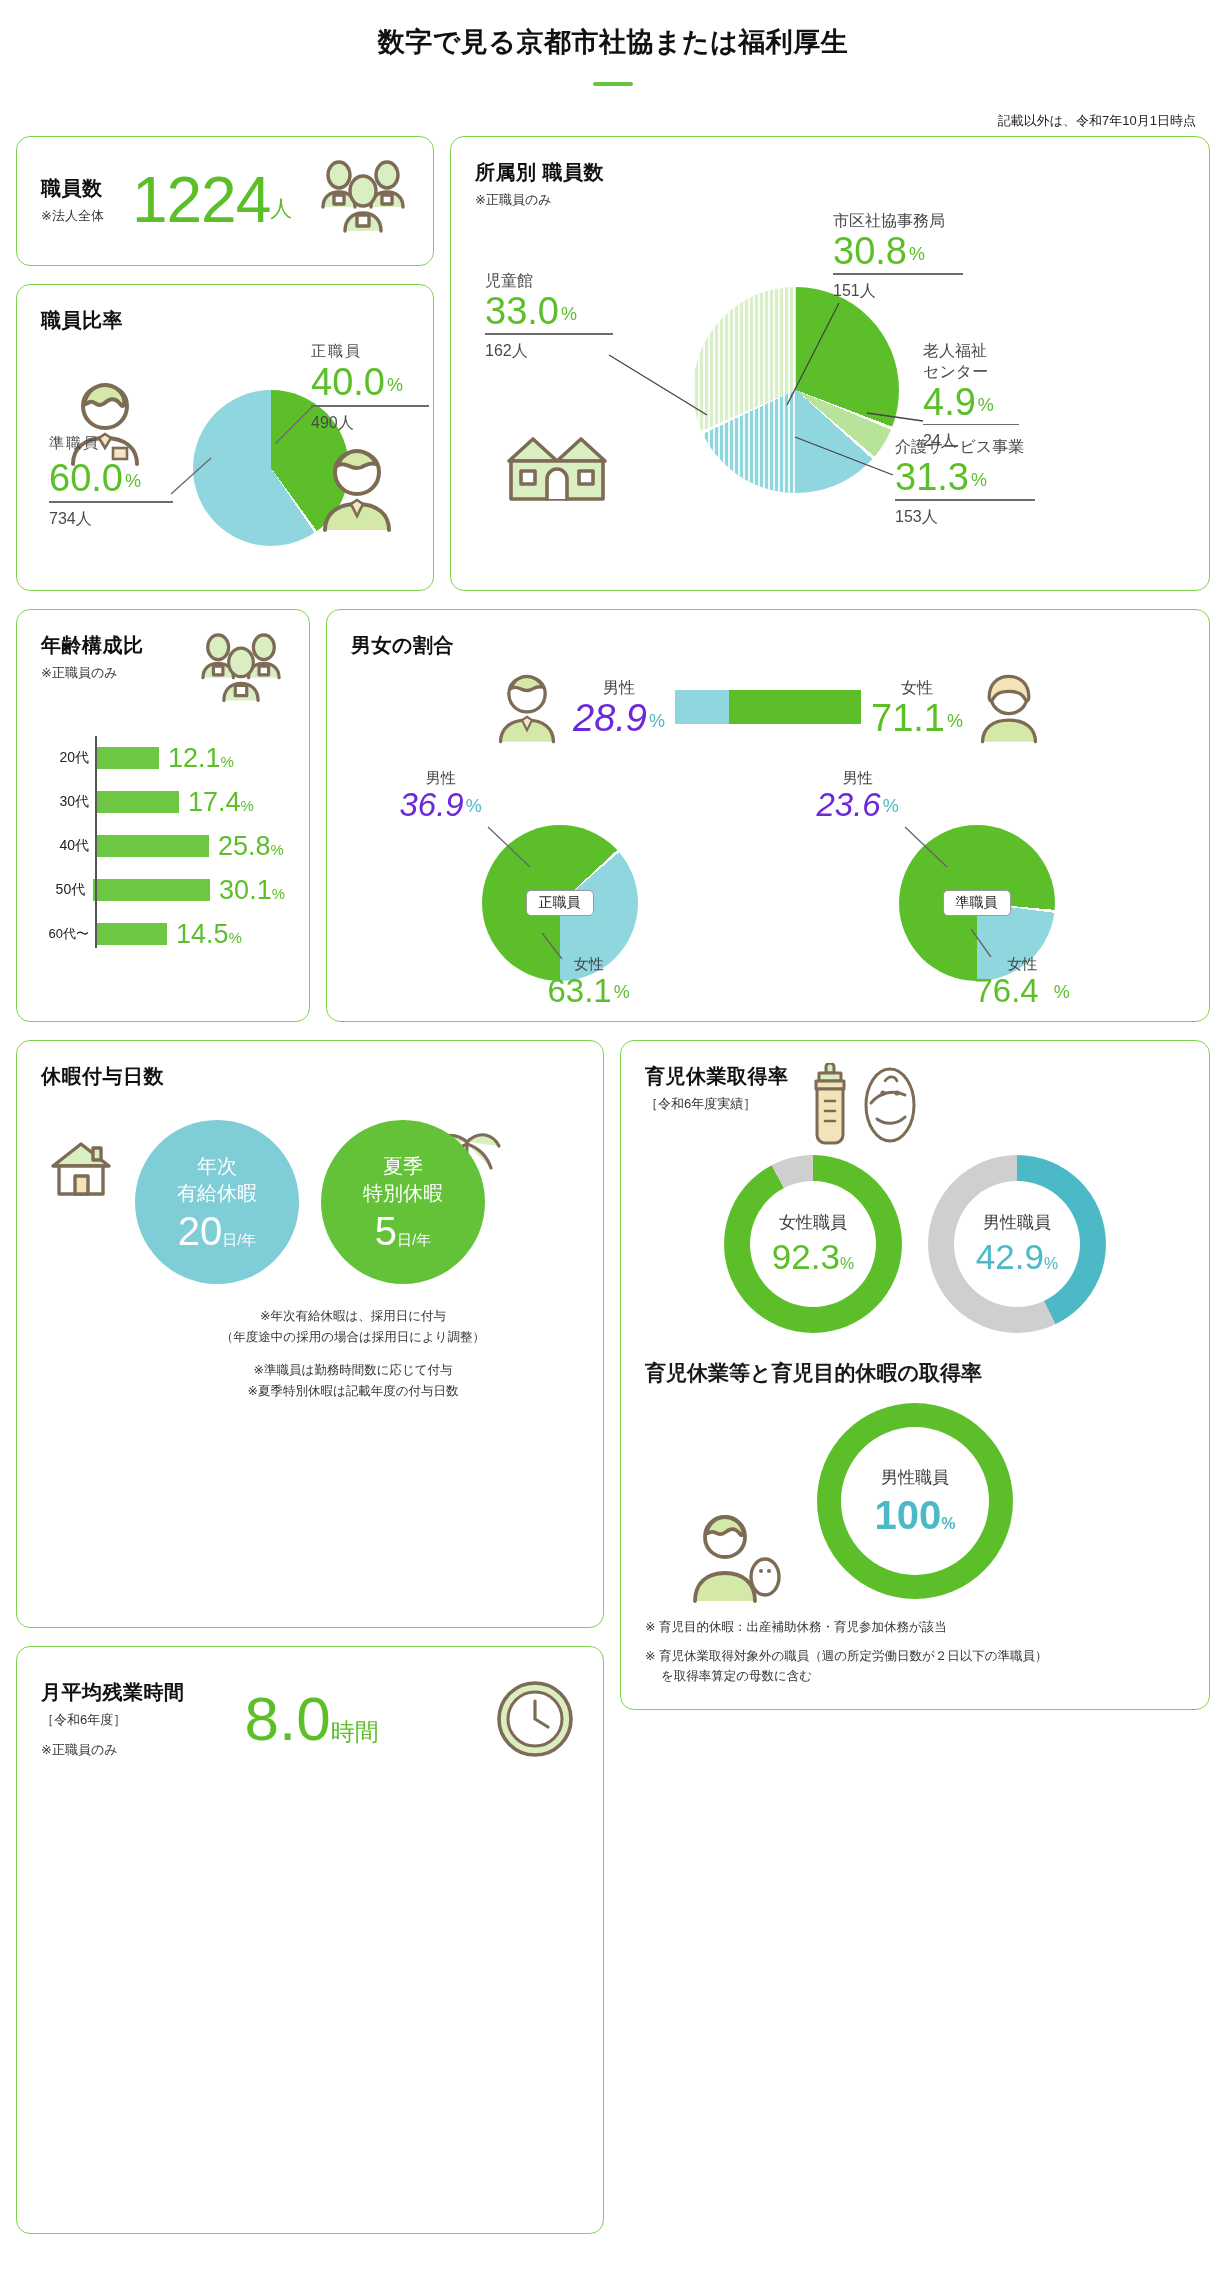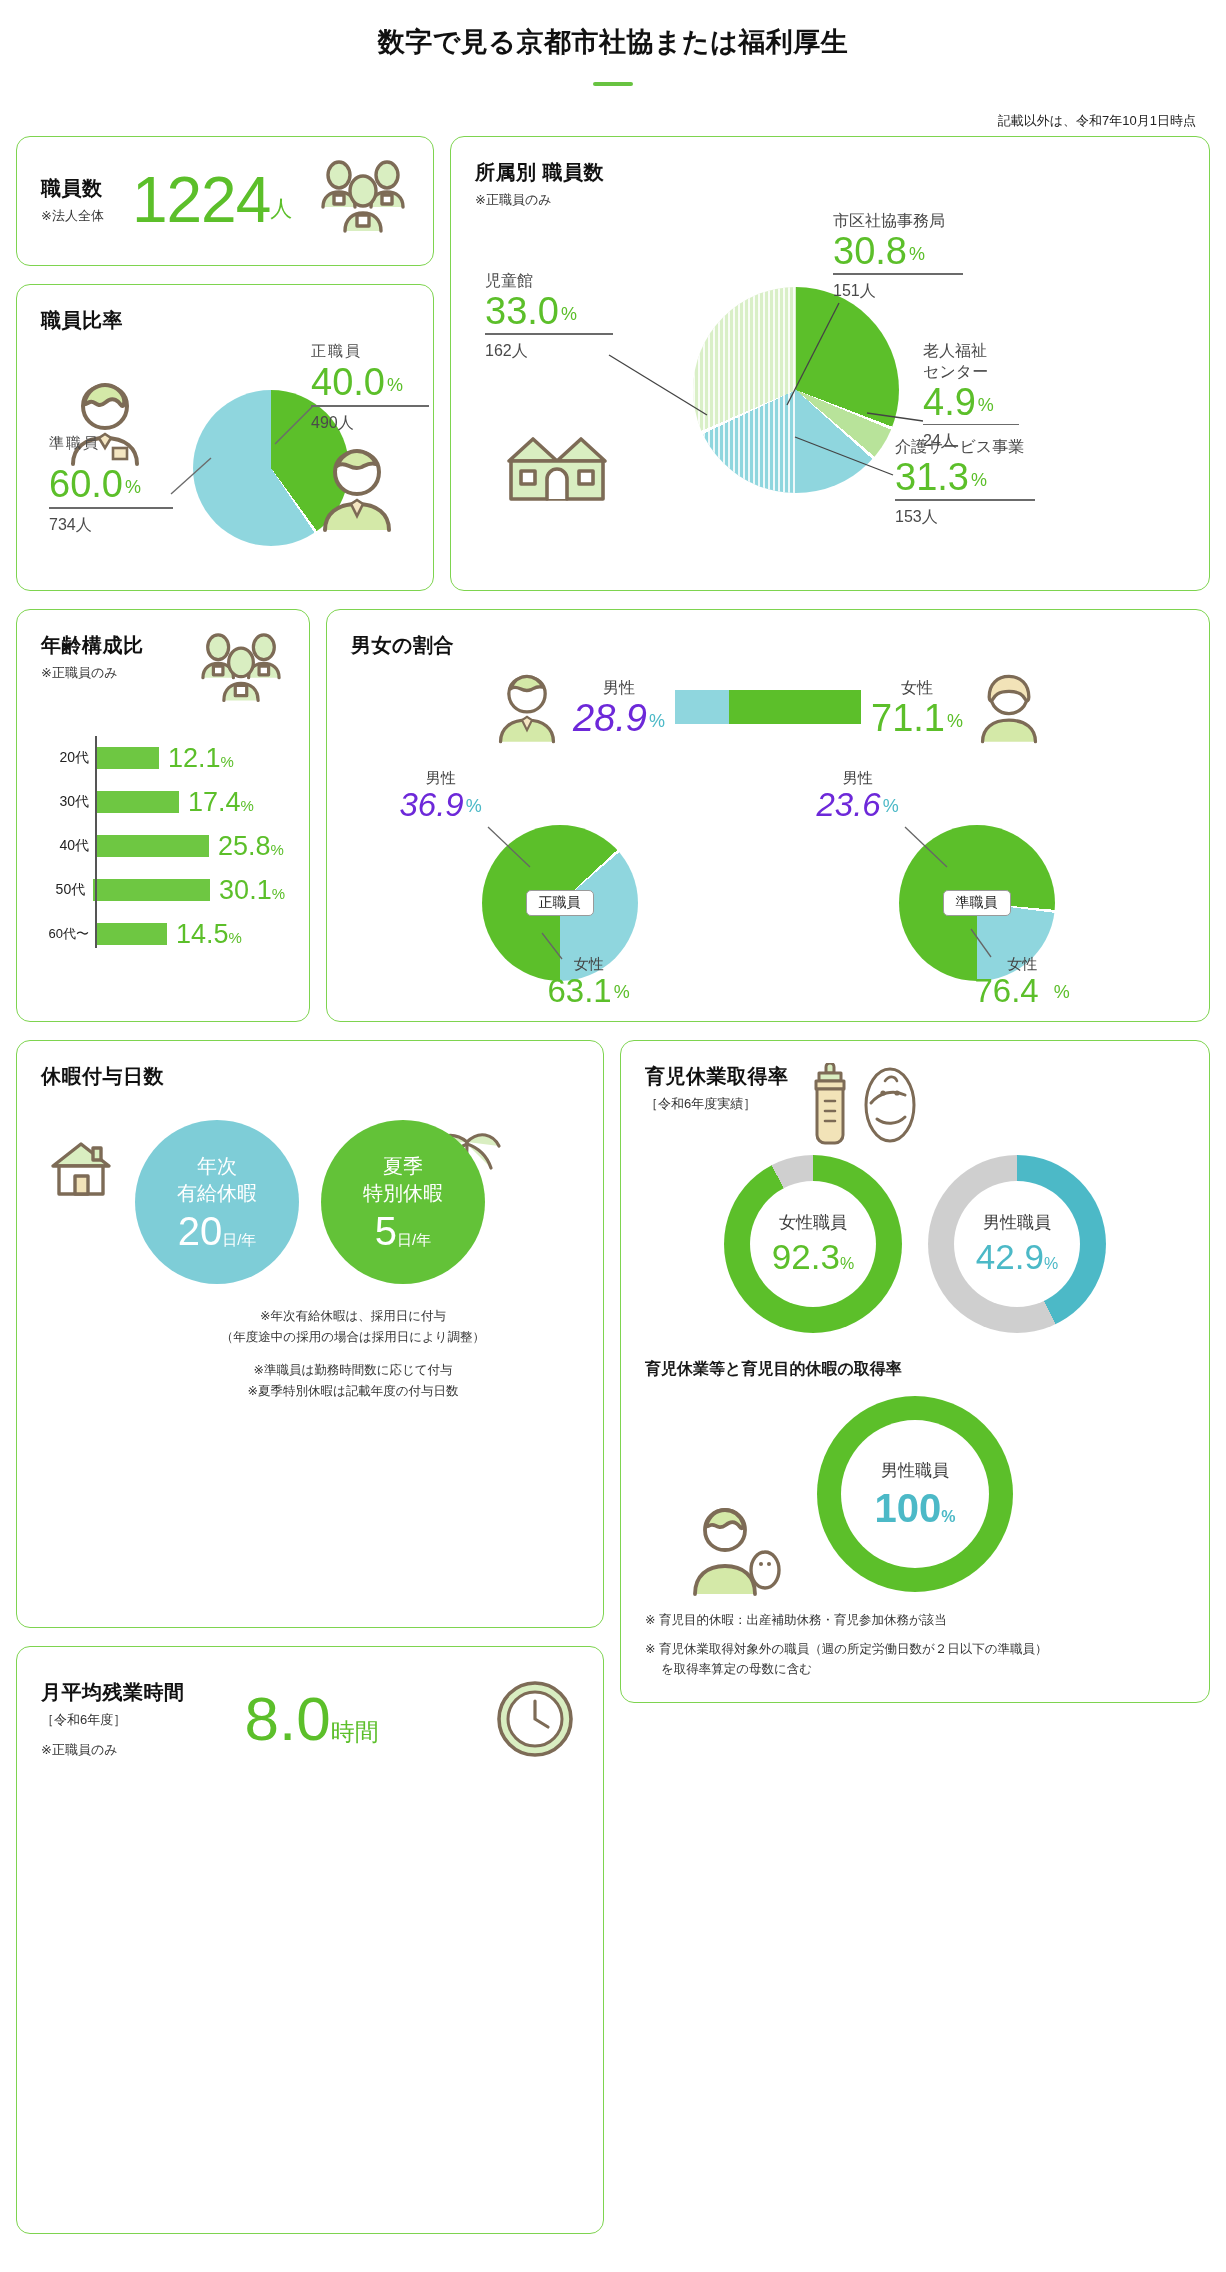--- a/index.html
+++ b/index.html
@@ -166,21 +166,21 @@
   .ring-txt {
     position:absolute; inset:0; display:flex; flex-direction:column;
     align-items:center; justify-content:center; z-index:2;
   }
   .ring-lbl { font-size: 17px; color: #3b3b3b; }
   .ring-val { font-size: 35px; line-height: 1.1; margin-top: 4px; }
   .ring-val.green { color:#5cbf2a; }
   .ring-val.blue { color:#4cb9c7; }
   .ring-val small { font-size: 16px; }
 
-  .child2-title { font-size: 16px; font-weight: bold; margin-top: 26px; }
+  .child2-title { font-size: 21px; font-weight: bold; margin-top: 26px; }
   .big-ring-wrap { display:flex; align-items:center; justify-content:center; margin-top: 16px; position:relative; }
   .big-ring { width: 196px; height: 196px; border-radius:50%; background: conic-gradient(#5cbf2a 0 100%); position:relative; }
   .big-ring::after { content:""; position:absolute; inset:24px; border-radius:50%; background:#fff; }
   .child-notes { margin-top: 18px; font-size: 12.5px; color: #333; line-height: 1.65; }
   .child-notes p + p { margin-top: 8px; }
 
   
   svg { display: block; }
   .conn { position: absolute; }
 </style>
@@ -253,21 +253,21 @@
             </div>
             <div class="lead-line" style="width:118px;margin-top:4px;"></div>
             <div class="cnt-gray" style="margin-top:6px;">490人</div>
           </div>
           <svg class="conn" style="left:232px;top:64px;" width="48" height="44">
             <path d="M2 42 L40 4" stroke="#6b6b6b" stroke-width="1.4" fill="none"></path>
           </svg>
 
           <div class="lab-junshokuin">
             <div class="lbl-gray">準職員</div>
-            <div style="display:flex;align-items:flex-end;gap:2px;margin-top:12px;">
+            <div style="display:flex;align-items:flex-end;gap:2px;margin-top:6px;">
               <span class="pct-num">60.0</span>
               <span class="pct-sign" style="margin-bottom:5px;">%</span>
             </div>
             <div class="lead-line" style="width:124px;margin-top:4px;"></div>
             <div class="cnt-gray" style="margin-top:6px;">734人</div>
           </div>
           <svg class="conn" style="left:128px;top:118px;" width="46" height="40">
             <path d="M2 38 L42 2" stroke="#6b6b6b" stroke-width="1.4" fill="none"></path>
           </svg>
 

